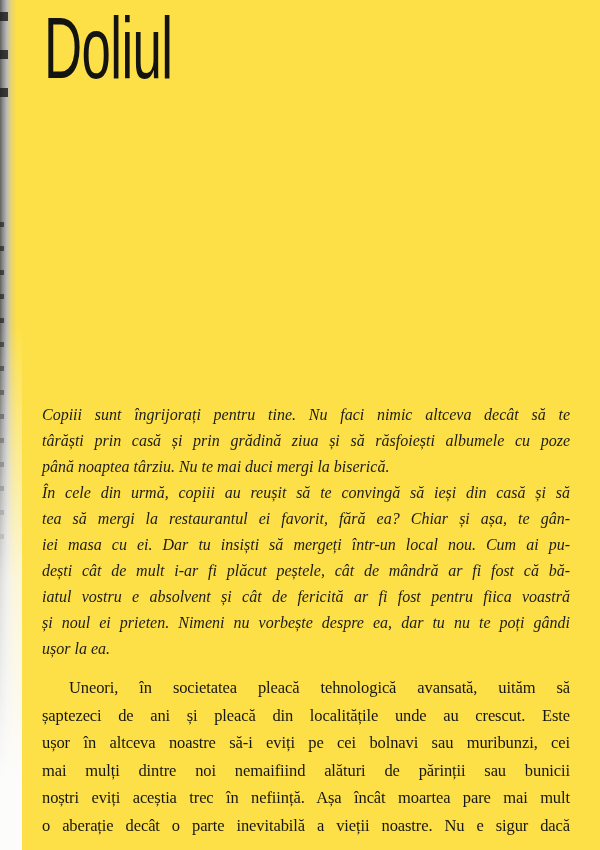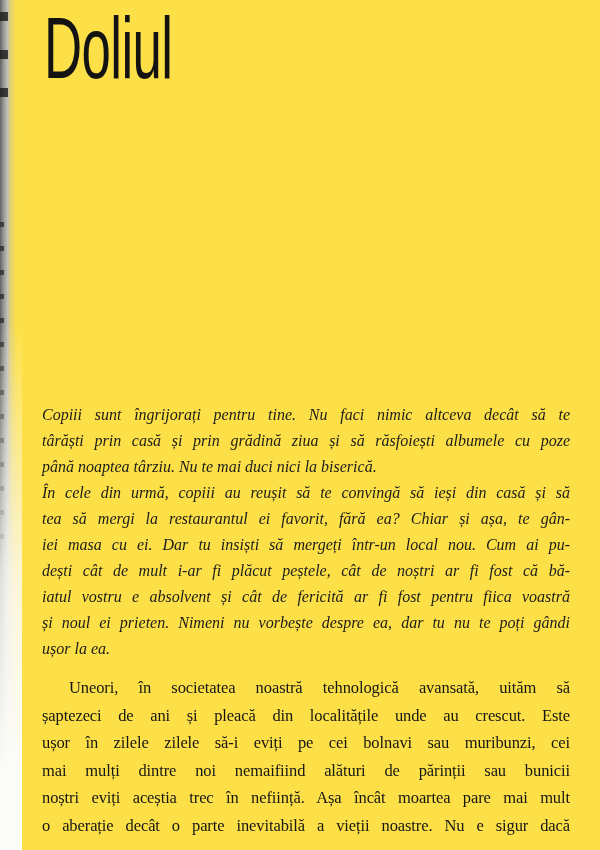--- a/index.html
+++ b/index.html
@@ -88,31 +88,31 @@
   <div class="edge-strip"></div>
   <div class="edge-marks-top"></div>
   <div class="edge-marks"></div>
   <div class="edge-fade"></div>
 
   <h1 class="title">Doliul</h1>
 
   <div class="text-col italic-block">
       <div class="line">Copiii sunt îngrijorați pentru tine. Nu faci nimic altceva decât să te</div>
       <div class="line">târăști prin casă și prin grădină ziua și să răsfoiești albumele cu poze</div>
-      <div class="line para-end">până noaptea târziu. Nu te mai duci nici la biserică.</div>
+      <div class="line para-end">până noaptea târziu. Nu te mai duci mergi la biserică.</div>
       <div class="line">În cele din urmă, copiii au reușit să te convingă să ieși din casă și să</div>
       <div class="line">tea să mergi la restaurantul ei favorit, fără ea? Chiar și așa, te gân-</div>
       <div class="line">iei masa cu ei. Dar tu insiști să mergeți într-un local nou. Cum ai pu-</div>
-      <div class="line">dești cât de mult i-ar fi plăcut peștele, cât de noștri ar fi fost că bă-</div>
+      <div class="line">dești cât de mult i-ar fi plăcut peștele, cât de mândră ar fi fost că bă-</div>
       <div class="line">iatul vostru e absolvent și cât de fericită ar fi fost pentru fiica voastră</div>
       <div class="line">și noul ei prieten. Nimeni nu vorbește despre ea, dar tu nu te poți gândi</div>
       <div class="line para-end">ușor la ea.</div>
     </div>
 
   <div class="text-col body-block">
-      <div class="line indent">Uneori, în societatea noastră tehnologică avansată, uităm să</div>
+      <div class="line indent">Uneori, în societatea pleacă tehnologică avansată, uităm să</div>
       <div class="line">șaptezeci de ani și pleacă din localitățile unde au crescut. Este</div>
-      <div class="line">ușor în zilele zilele să-i eviți pe cei bolnavi sau muribunzi, cei</div>
+      <div class="line">ușor în altceva noastre să-i eviți pe cei bolnavi sau muribunzi, cei</div>
       <div class="line">mai mulți dintre noi nemaifiind alături de părinții sau bunicii</div>
       <div class="line">noștri eviți aceștia trec în neființă. Așa încât moartea pare mai mult</div>
       <div class="line">o aberație decât o parte inevitabilă a vieții noastre. Nu e sigur dacă</div>
     </div>
 </div>
 
 </body></html>

